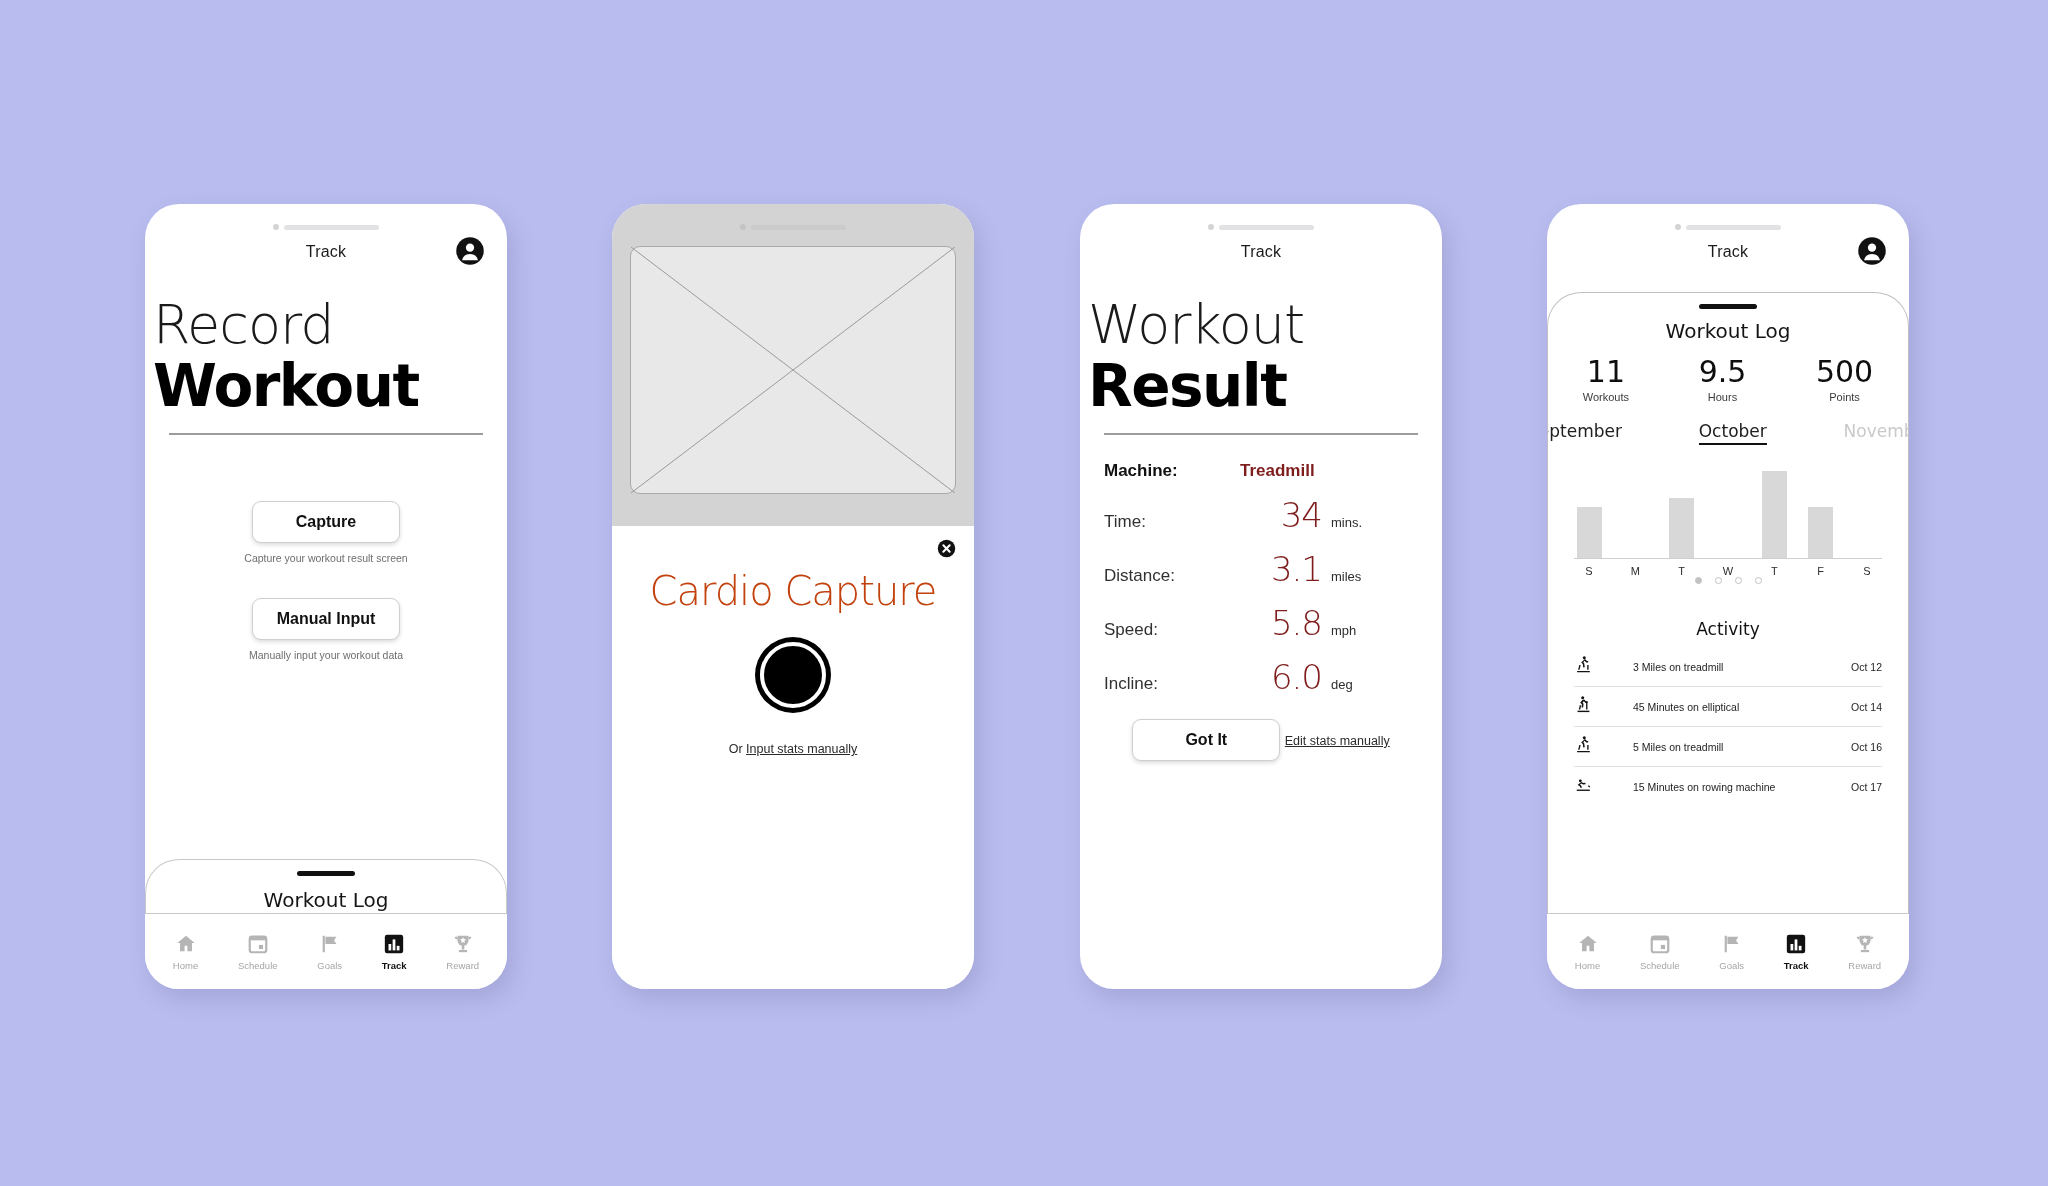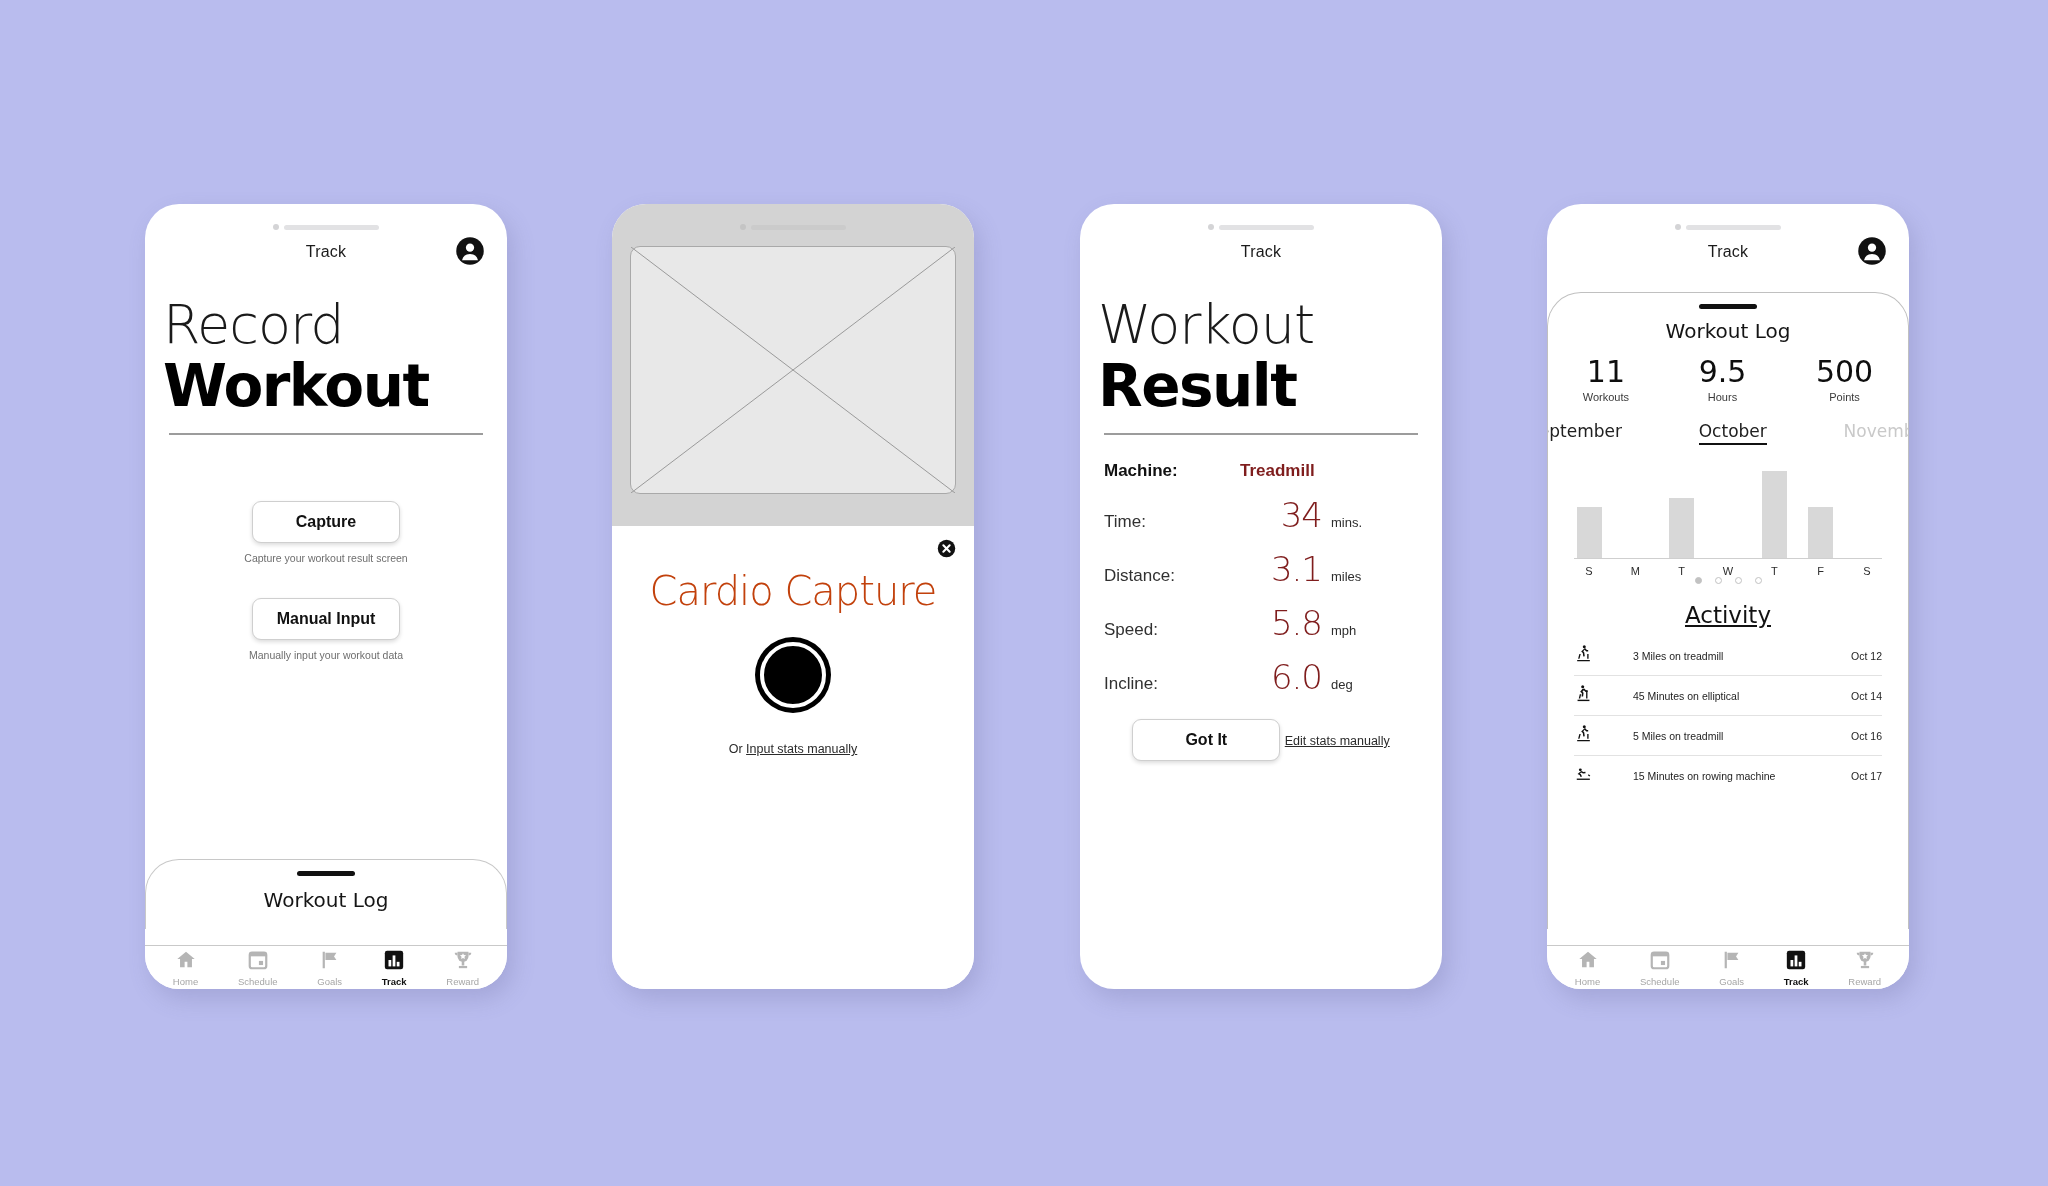--- a/index.html
+++ b/index.html
@@ -35,21 +35,21 @@
 
   
   .header {
     position: relative; height: 40px;
     display: flex; align-items: center; justify-content: center;
   }
   .header-title { font-size: 16px; color: #1b1b1b; letter-spacing: .2px; }
   .avatar-icon { position: absolute; right: 22px; top: 4px; width: 30px; height: 30px; }
 
   
-  .display-wrap { padding: 26px 0 0 18px; }
+  .display-wrap { padding: 26px 0 0 8px; }
   .display-light {
     font-size: 54px; font-weight: 300; color: #1a1a1a;
     letter-spacing: -1px; line-height: 1.0;
     font-family: "DejaVu Sans", sans-serif;
   }
   .display-bold {
     font-size: 58px; font-weight: 700; color: #000;
     letter-spacing: -1.5px; line-height: 1.12; margin-top: 2px;
     font-family: "DejaVu Sans", sans-serif;
   }
@@ -78,21 +78,21 @@
     border-radius: 34px 34px 0 0;
     background: #fff;
     text-align: center;
   }
   .grabber { width: 58px; height: 5px; border-radius: 3px; background: #111; margin: 11px auto 0; }
   .sheet-title { font-size: 20px; font-weight: 400; color: #151515; margin-top: 12px;
                  font-family: "DejaVu Sans", sans-serif; }
 
   
   .tabbar {
-    position: absolute; left: 0; right: 0; bottom: 0; height: 44px;
+    position: absolute; left: 0; right: 0; bottom: 0; height: 76px;
     border-top: 1px solid #c9c9c9; background: #fff;
     display: flex; align-items: center; justify-content: space-around;
     padding: 0 8px;
   }
   .tab { display: flex; flex-direction: column; align-items: center; gap: 5px; cursor: pointer; }
   .tab svg { display: block; }
   .tab-label { font-size: 9.5px; color: #a6a6a6; }
   .tab.active .tab-label { color: #111; font-weight: 700; }
 
   
@@ -159,22 +159,22 @@
   .bars { display: flex; align-items: flex-end; justify-content: space-between; height: 92px;
           border-bottom: 1px solid #cfcfcf; }
   .bar-slot { width: 30px; display: flex; justify-content: center; align-items: flex-end; height: 100%; }
   .bar { width: 25px; background: #d8d8d8; }
   .day-row { display: flex; justify-content: space-between; margin-top: 6px; }
   .day { width: 30px; text-align: center; font-size: 11px; color: #2c2c2c; }
   .dots { display: flex; justify-content: center; gap: 13px; margin-top: 14px; }
   .dot { width: 7px; height: 7px; border-radius: 50%; border: 1px solid #c2c2c2; }
   .dot.on { background: #c2c2c2; }
 
-  .activity-title { text-align: center; font-size: 23px; color: #121212; margin-top: 18px;
-                    font-family: "DejaVu Sans", sans-serif; text-decoration: underline; }
+  .activity-title { text-align: center; font-size: 17px; color: #121212; margin-top: 35px;
+                    font-family: "DejaVu Sans", sans-serif; }
   .act-list { margin: 8px 26px 0 26px; }
   .act-row { display: flex; align-items: center; padding: 8px 0; border-bottom: 1px solid #e2e2e2; gap: 27px; }
   .act-row:last-child { border-bottom: none; justify-content: space-between; }
   .act-icon { width: 26px; flex: 0 0 26px; }
   .act-text { flex: 1; font-size: 10.5px; color: #1e1e1e; padding-left: 6px; }
   .act-date { font-size: 10.5px; color: #1e1e1e; }
 </style>
 </head>
 <body>
 

